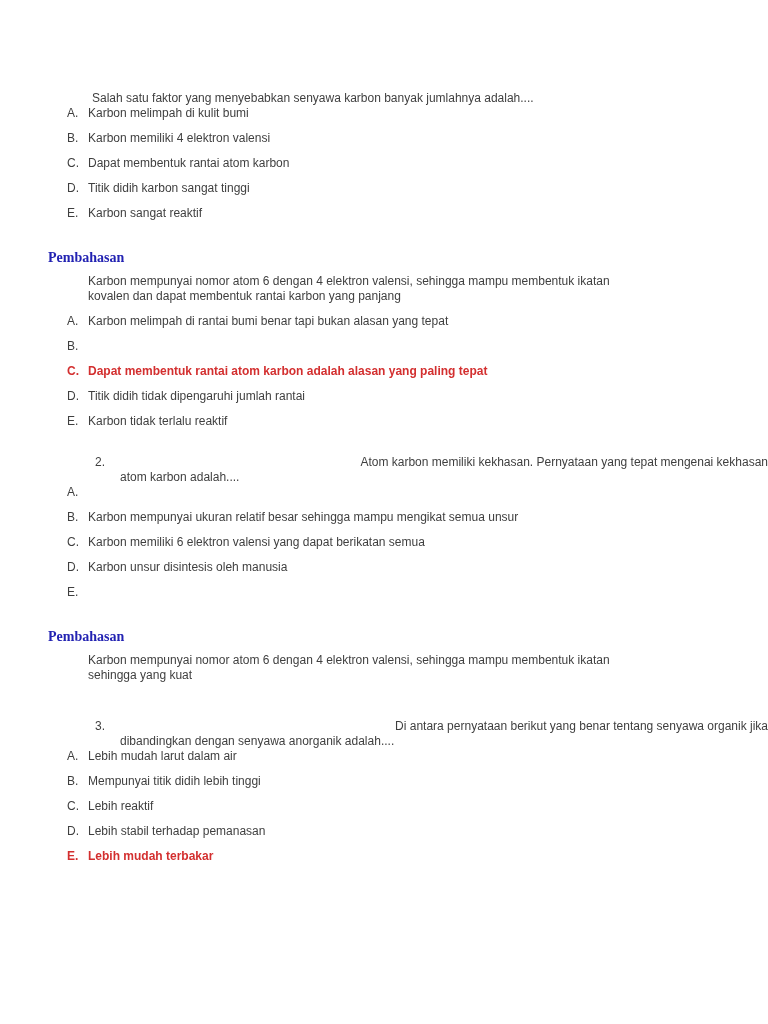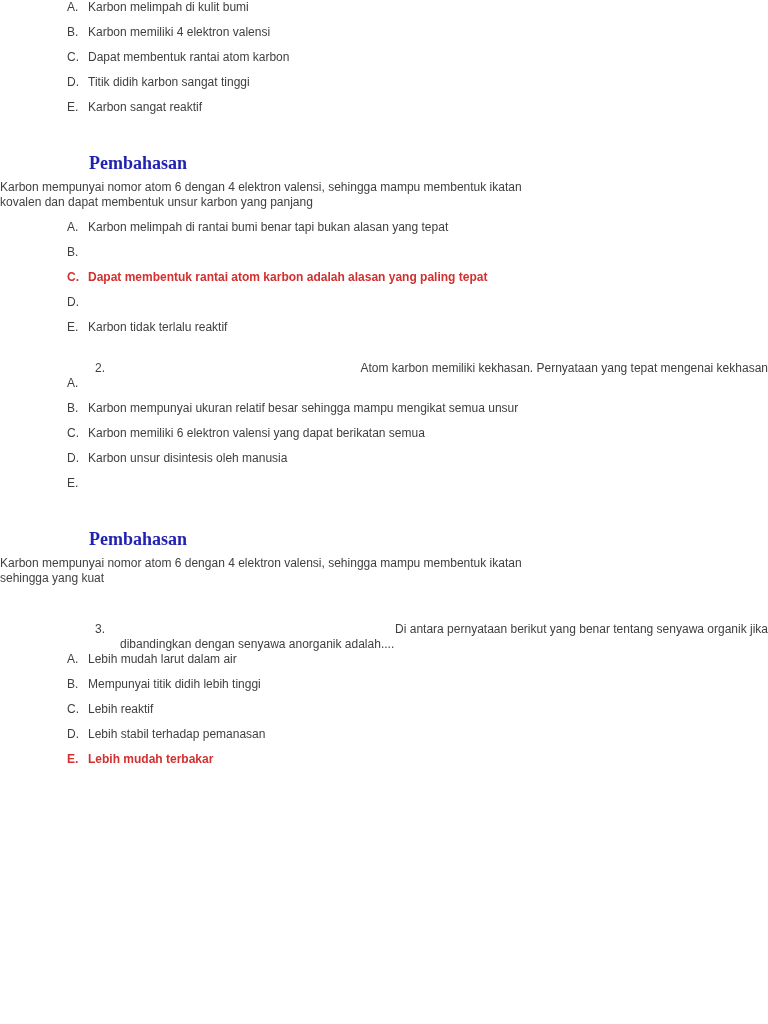--- a/index.html
+++ b/index.html
@@ -25,38 +25,39 @@
 
   
   .opt { display: flex; padding-left: 67px; margin-top: 10px; }
   .opt.first { margin-top: 0; }
   .opt .letter { width: 21px; flex: none; }
 
   
   .heading {
     font-family: "Liberation Serif", serif;
     font-weight: bold;
-    font-size: 18px;
+    font-size: 14px;
     line-height: 17px;
     color: var(--heading-color, #2222b2);
-    padding-left: 89px;
-    margin-top: 40px;
+    padding-left: 48px;
+    margin-top: 28px;
   }
-  .expl { margin-top: 8px; }
+  .expl { padding-left: 88px; margin-top: 8px; }
 
   .gap26 { margin-top: 26px; }
   .gap36 { margin-top: 36px; }
 
   .hl { color: var(--highlight-color, #d32f2f); font-weight: bold; }
 </style>
 </head>
 <body style="--background: #ffffff; --body-text-color: #3f3f3f; --heading-color: #2222b2; --highlight-color: #d32f2f;">
 
 <div class="page">
 
+  <div class="q1-intro">Salah satu faktor yang menyebabkan senyawa karbon banyak jumlahnya adalah....</div>
 
   <div class="opt first">
     <span class="letter">A.</span>
     <span>Karbon melimpah di kulit bumi</span>
   </div>
   <div class="opt">
     <span class="letter">B.</span>
     <span>Karbon memiliki 4 elektron valensi</span>
   </div>
   <div class="opt">
@@ -68,45 +69,47 @@
     <span>Titik didih karbon sangat tinggi</span>
   </div>
   <div class="opt">
     <span class="letter">E.</span>
     <span>Karbon sangat reaktif</span>
   </div>
 
   <div class="heading">Pembahasan</div>
   <div class="expl">
     <div>Karbon mempunyai nomor atom 6 dengan 4 elektron valensi, sehingga mampu membentuk ikatan</div>
-    <div>kovalen dan dapat membentuk unsur karbon yang panjang</div>
+    <div>kovalen dan dapat membentuk rantai karbon yang panjang</div>
   </div>
 
   <div class="opt">
     <span class="letter">A.</span>
     <span>Karbon melimpah di rantai bumi benar tapi bukan alasan yang tepat</span>
   </div>
   <div class="opt">
     <span class="letter">B.</span>
   </div>
   <div class="opt hl">
     <span class="letter">C.</span>
     <span>Dapat membentuk rantai atom karbon adalah alasan yang paling tepat</span>
   </div>
   <div class="opt">
     <span class="letter">D.</span>
+    <span>Titik didih tidak dipengaruhi jumlah rantai</span>
   </div>
   <div class="opt">
     <span class="letter">E.</span>
     <span>Karbon tidak terlalu reaktif</span>
   </div>
 
   <div class="qblock gap26">
     <span class="qnum">2.</span>
     <div class="qline1">Atom karbon memiliki kekhasan. Pernyataan yang tepat mengenai kekhasan</div>
+    <div class="qline2">atom karbon adalah....</div>
   </div>
 
   <div class="opt first">
     <span class="letter">A.</span>
   </div>
   <div class="opt">
     <span class="letter">B.</span>
     <span>Karbon mempunyai ukuran relatif besar sehingga mampu mengikat semua unsur</span>
   </div>
   <div class="opt">

